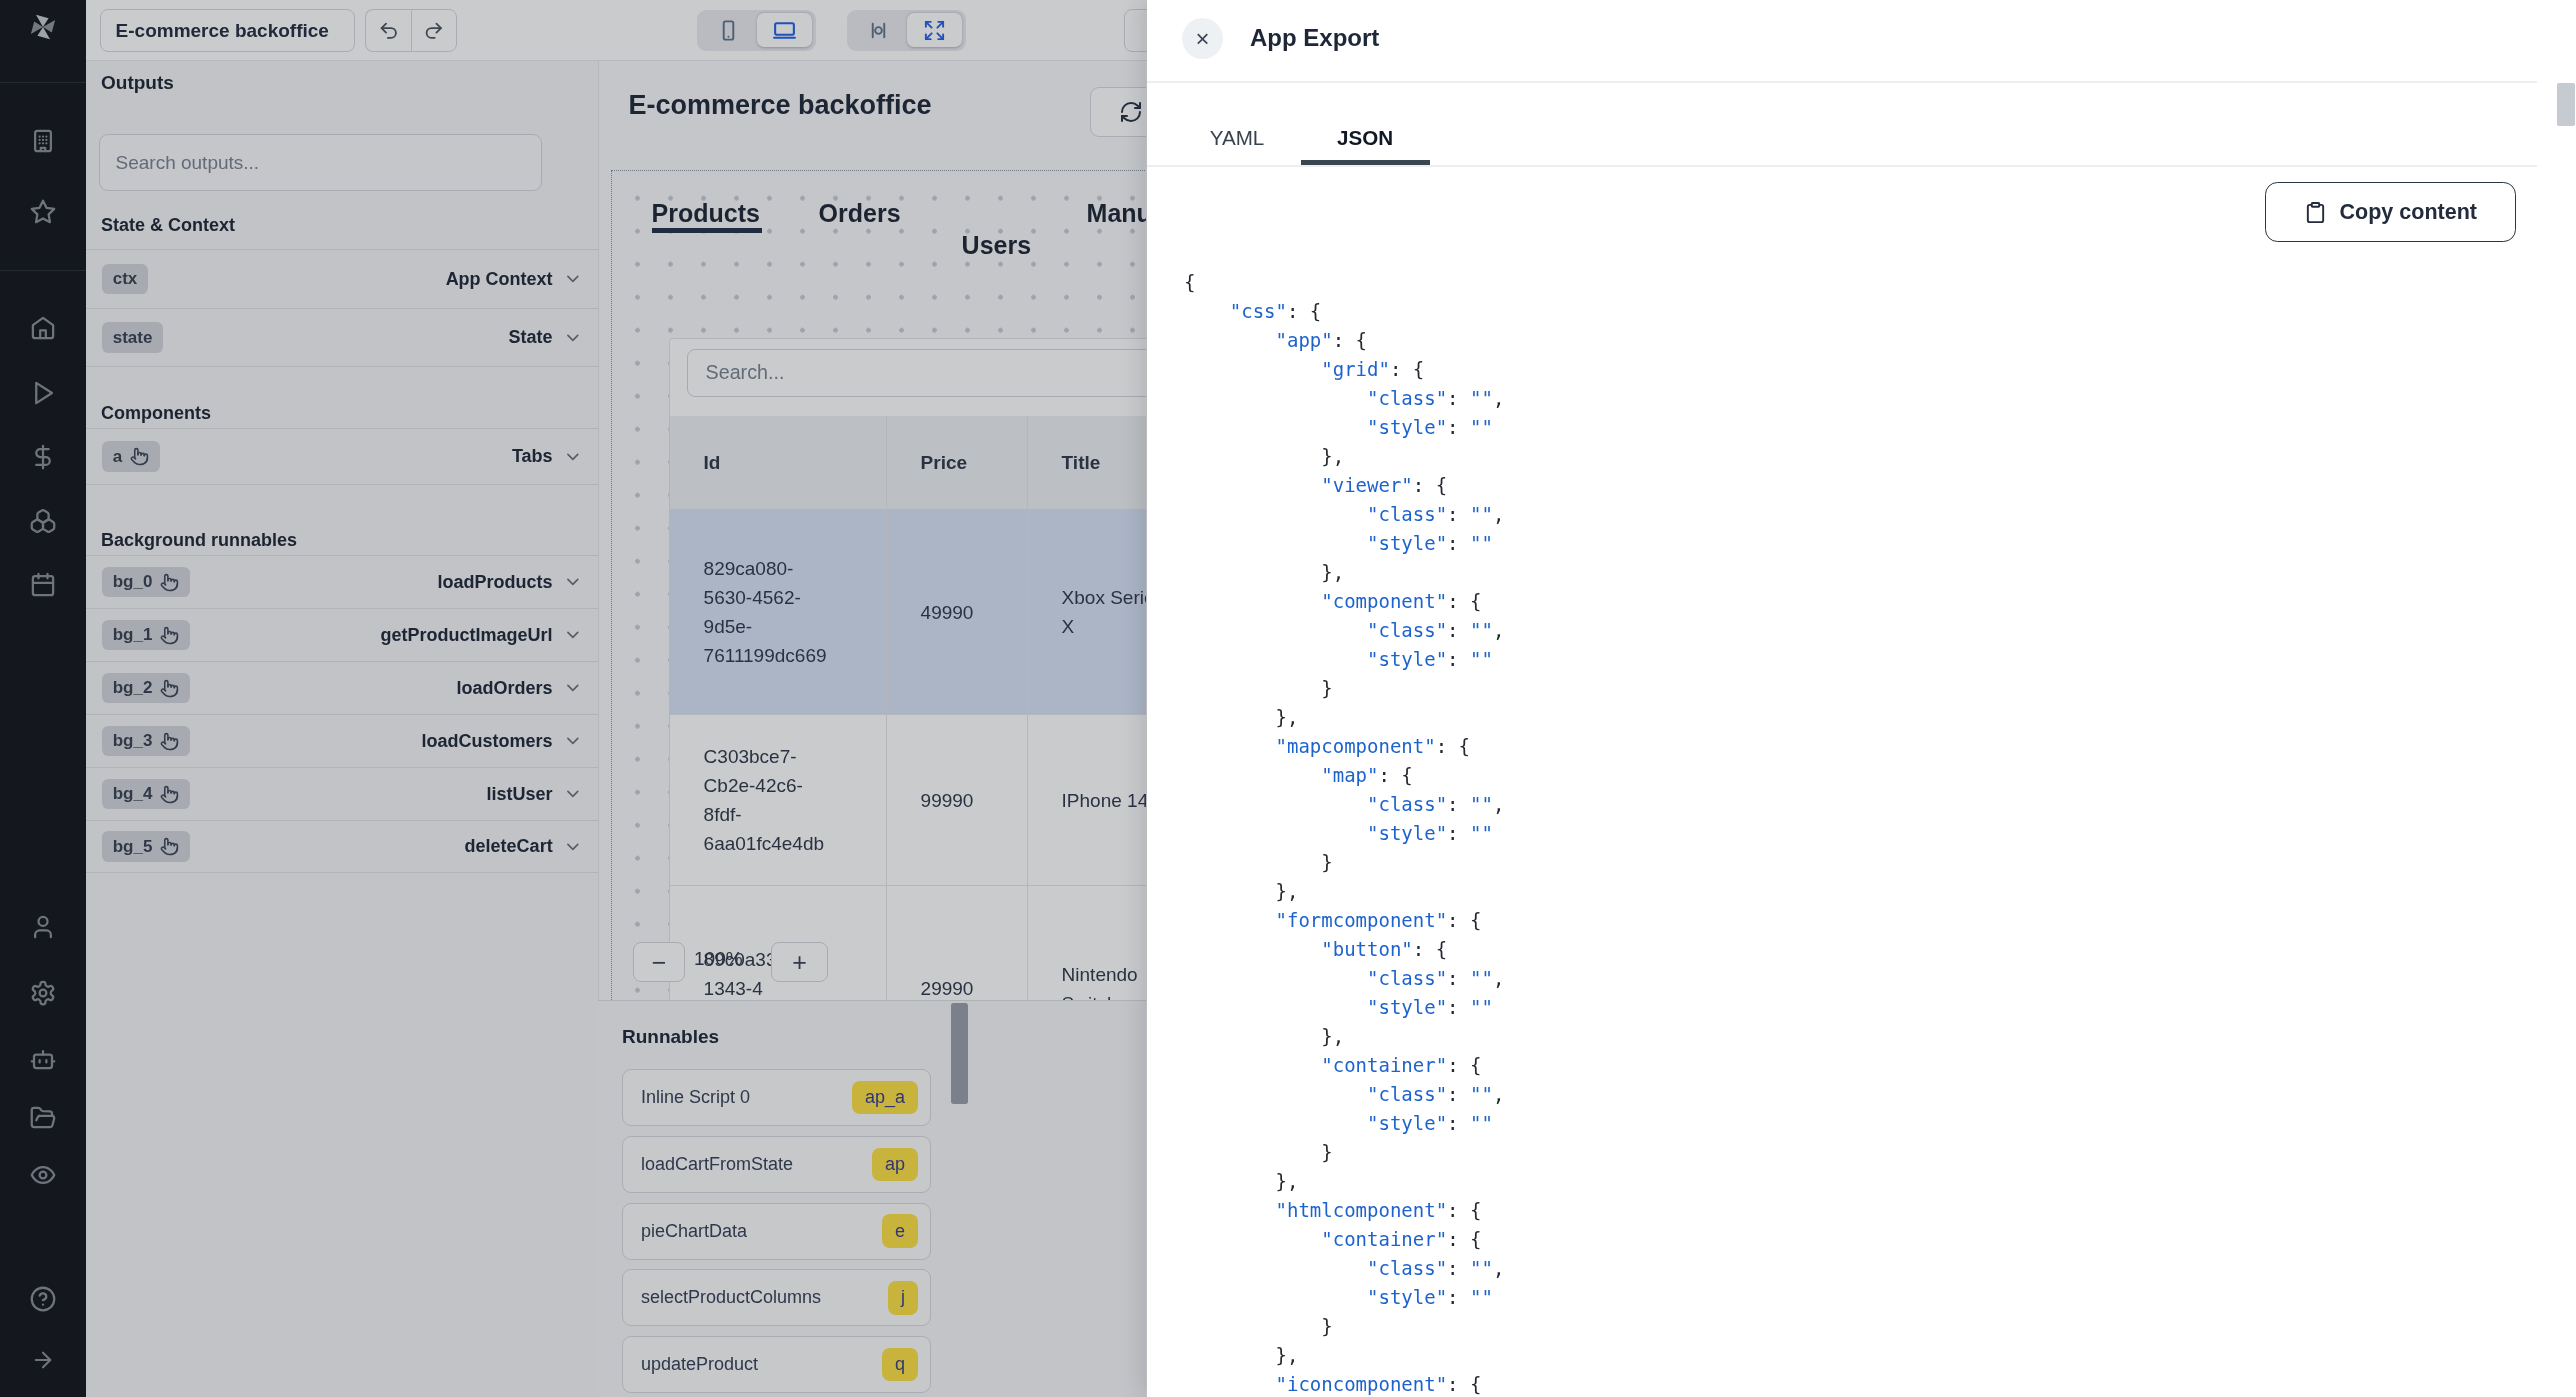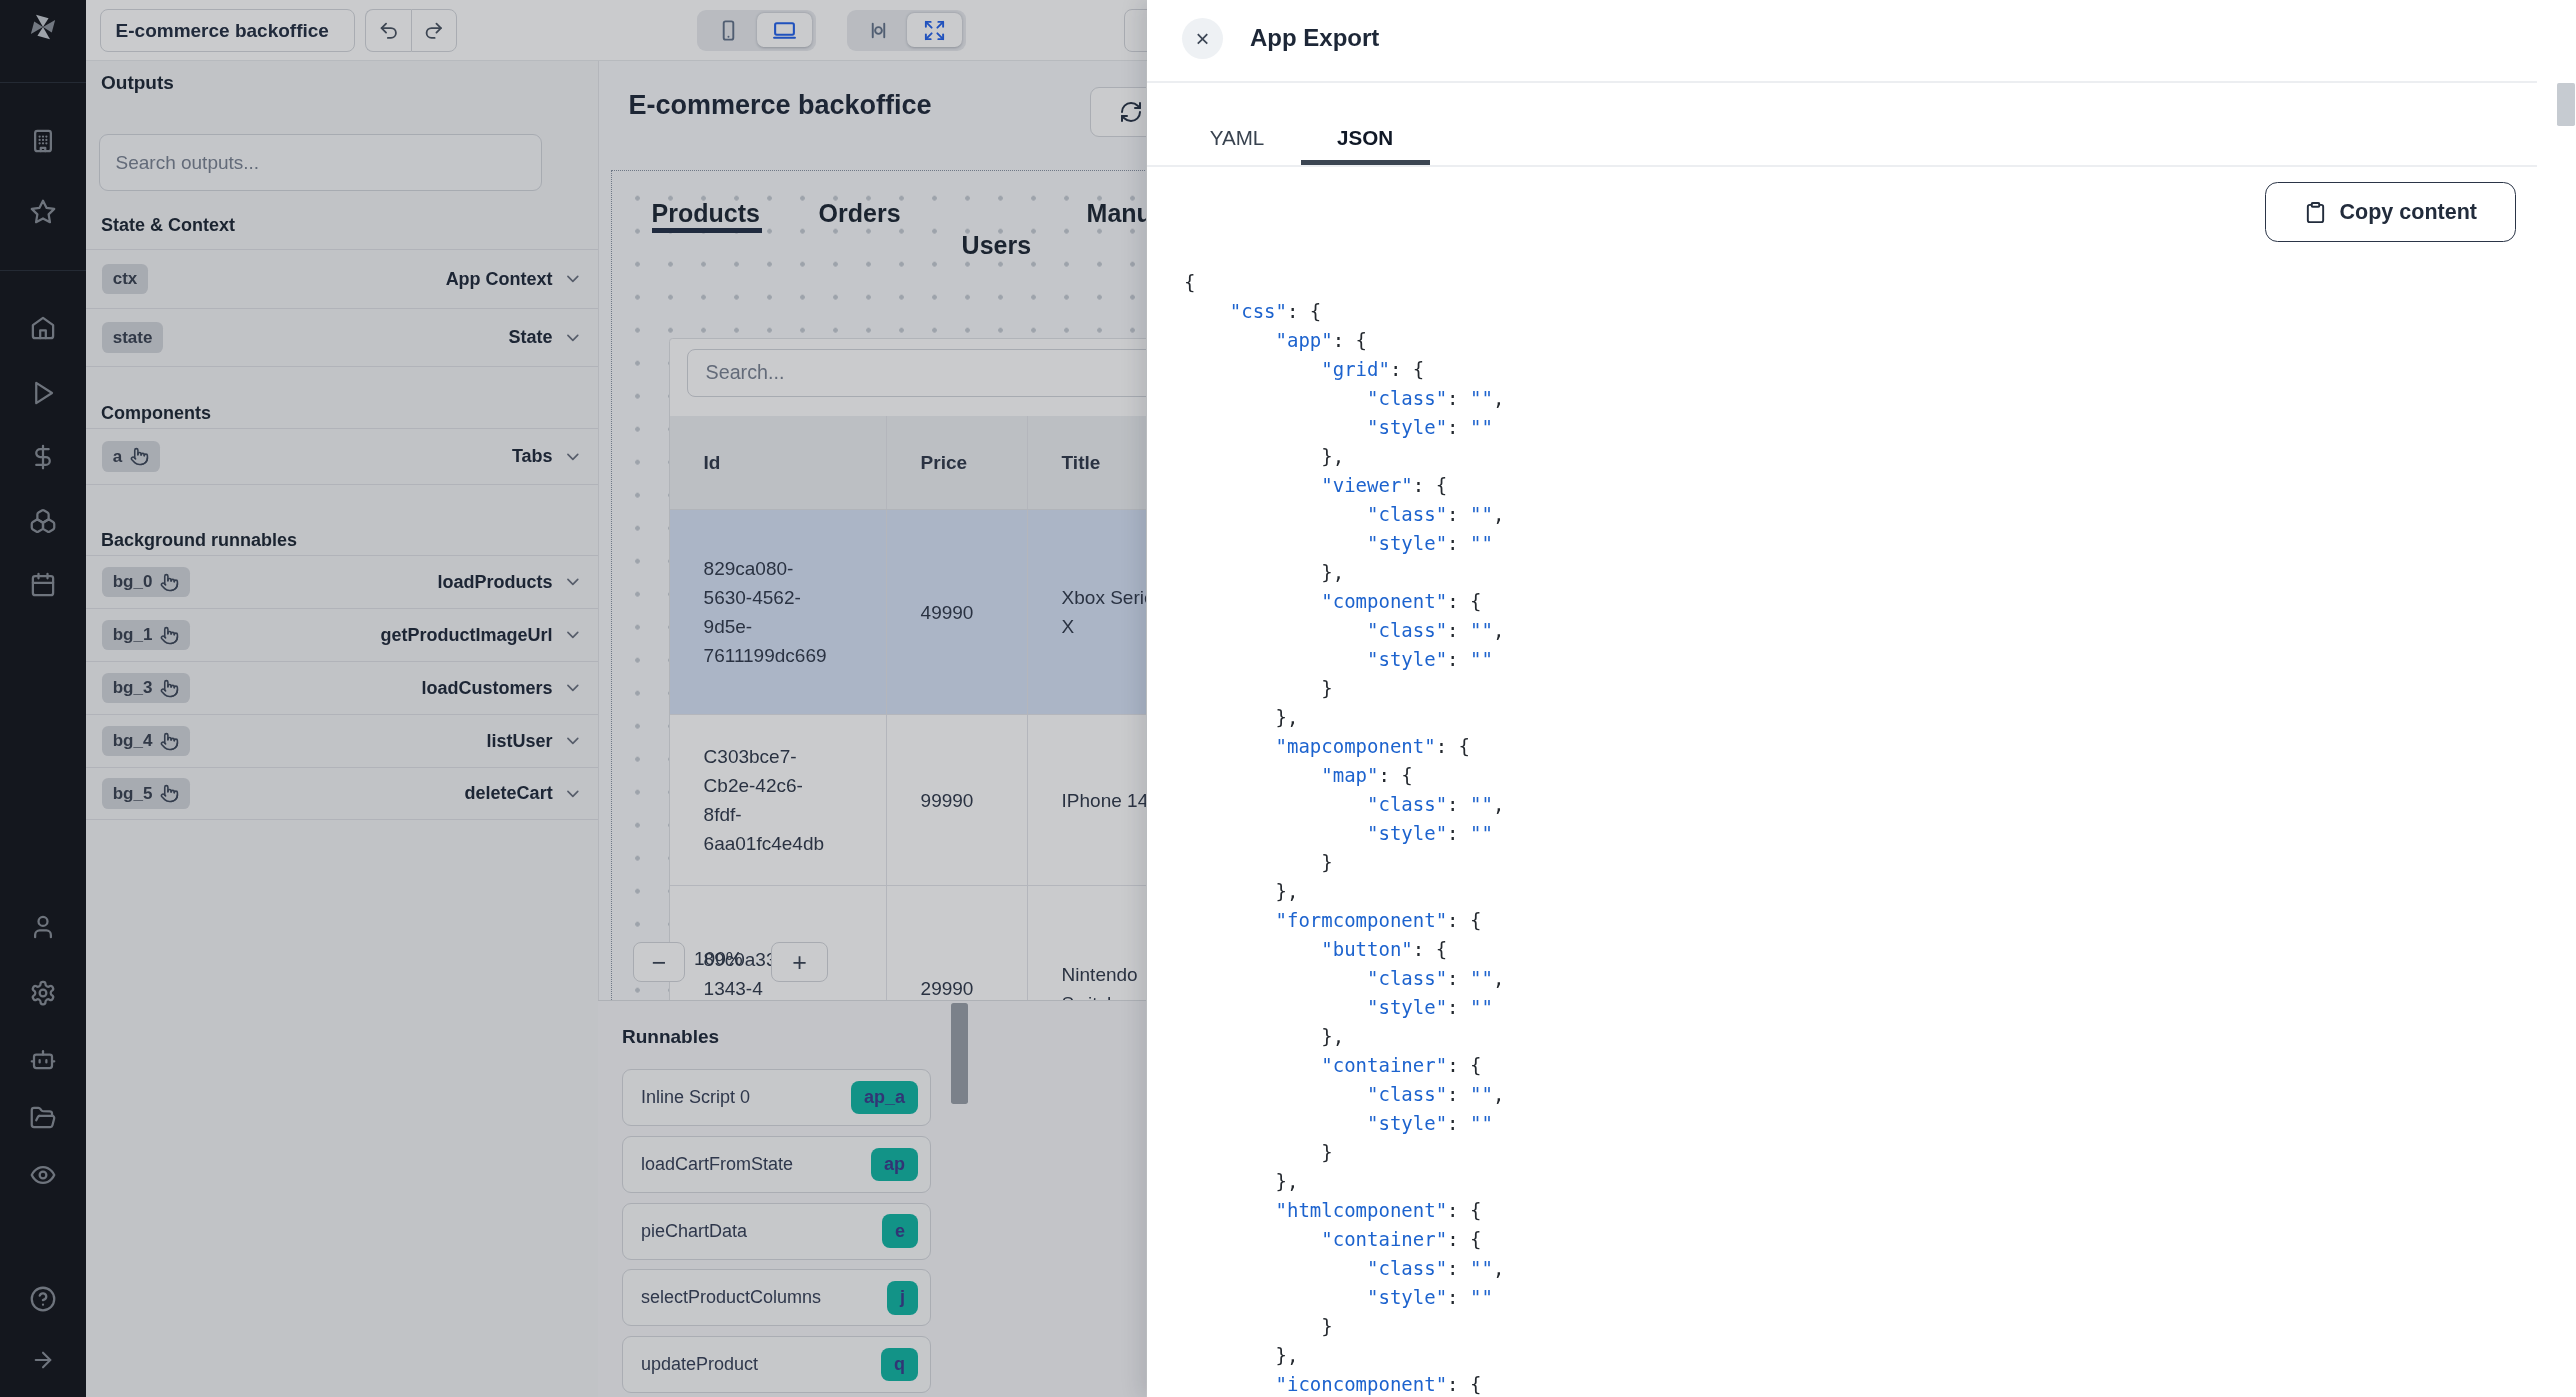--- a/index.html
+++ b/index.html
@@ -60,21 +60,21 @@
   .t-row.body { border-bottom:0.9px solid #e3e5e9; }
   .t-row.selected { background:#d8e3f7; }
   .zoombtn { position:absolute; width:52px; height:40px; background:#fff; border:0.9px solid #d4d7dc; border-radius:8px; display:flex; align-items:center; justify-content:center; font-size:25px; color:#3c4656; z-index:2; }
   .zoomlabel { position:absolute; left:95px; top:887px; font-size:19px; color:#303a4a; z-index:2; }
 
   
   .runnables { position:absolute; left:598px; top:1000px; width:548px; bottom:0; background:#f6f7f9; border-top:0.9px solid #dcdee2; }
   .rn-title { position:absolute; left:24px; top:25px; font-size:19px; font-weight:700; color:#212b3c; }
   .rn-list { position:absolute; left:24px; top:68px; width:309px; display:flex; flex-direction:column; gap:9.8px; }
   .rn-card { height:57px; background:#fafbfc; border:0.9px solid #d6d9de; border-radius:9px; display:flex; align-items:center; padding:0 11.6px 0 18px; font-size:18px; color:#39435a; }
-  .rn-badge { margin-left:auto; background:#14b8a6; color:#3b3f8f; font-weight:700; font-size:18px; padding:6.3px 13.4px; border-radius:8px; }
+  .rn-badge { margin-left:auto; background:#fde047; color:#3b3f8f; font-weight:400; font-size:18px; padding:6.3px 13.4px; border-radius:8px; }
   .rn-scroll { position:absolute; left:353px; top:1.8px; width:17px; height:101px; background:#9aa0a9; border-radius:2.7px; }
 
   
   .dim { position:absolute; left:0; top:0; width:1147px; height:1397px; background:rgba(13,18,28,0.22); z-index:4; }
 
   
   .drawer { position:absolute; left:1147px; top:0; width:1429px; height:1397px; background:#fff; box-shadow:-7.2px 0 19.7px rgba(15,23,42,.12); z-index:5; }
   .dw-close { position:absolute; left:35px; top:18px; width:41px; height:41px; border-radius:50%; background:#eef1f4; color:#3d4756; font-size:24px; display:flex; align-items:center; justify-content:center; }
   .dw-title { position:absolute; left:103px; top:24px; font-size:24px; font-weight:700; color:#1d2737; }
   .dw-div { position:absolute; left:0; width:1390px; height:1.8px; background:#eceef1; }
@@ -322,20 +322,36 @@
             <path d="M10 9.5V4a2 2 0 0 0-2-2 2 2 0 0 0-2 2v10"></path>
             <path d="M18 11a2 2 0 1 1 4 0v3a8 8 0 0 1-8 8h-2c-2.8 0-4.5-.86-5.99-2.34l-3.6-3.6a2 2 0 0 1 2.83-2.82L7 15"></path>
           </svg>
         </span>
         <span class="op-label">getProductImageUrl</span>
         <svg class="ic chev" width="19.7" height="19.7" viewBox="0 0 24 24">
           <path d="m6 9 6 6 6-6"></path>
         </svg>
       </div>
 
+      <div class="op-row h59">
+        <span class="badge">
+          <span>bg_2</span>
+          <svg class="ic hand" width="19" height="19" viewBox="0 0 24 24">
+            <path d="M22 14a8 8 0 0 1-8 8"></path>
+            <path d="M18 11v-1a2 2 0 0 0-2-2 2 2 0 0 0-2 2"></path>
+            <path d="M14 10V9a2 2 0 0 0-2-2 2 2 0 0 0-2 2v1"></path>
+            <path d="M10 9.5V4a2 2 0 0 0-2-2 2 2 0 0 0-2 2v10"></path>
+            <path d="M18 11a2 2 0 1 1 4 0v3a8 8 0 0 1-8 8h-2c-2.8 0-4.5-.86-5.99-2.34l-3.6-3.6a2 2 0 0 1 2.83-2.82L7 15"></path>
+          </svg>
+        </span>
+        <span class="op-label">loadOrders</span>
+        <svg class="ic chev" width="19.7" height="19.7" viewBox="0 0 24 24">
+          <path d="m6 9 6 6 6-6"></path>
+        </svg>
+      </div>
 
       <div class="op-row h59">
         <span class="badge">
           <span>bg_3</span>
           <svg class="ic hand" width="19" height="19" viewBox="0 0 24 24">
             <path d="M22 14a8 8 0 0 1-8 8"></path>
             <path d="M18 11v-1a2 2 0 0 0-2-2 2 2 0 0 0-2 2"></path>
             <path d="M14 10V9a2 2 0 0 0-2-2 2 2 0 0 0-2 2v1"></path>
             <path d="M10 9.5V4a2 2 0 0 0-2-2 2 2 0 0 0-2 2v10"></path>
             <path d="M18 11a2 2 0 1 1 4 0v3a8 8 0 0 1-8 8h-2c-2.8 0-4.5-.86-5.99-2.34l-3.6-3.6a2 2 0 0 1 2.83-2.82L7 15"></path>

